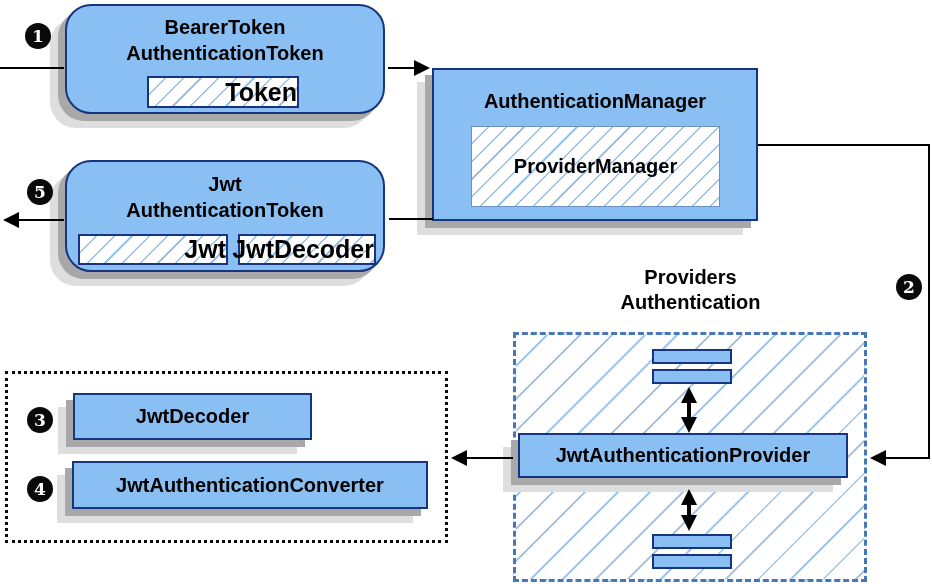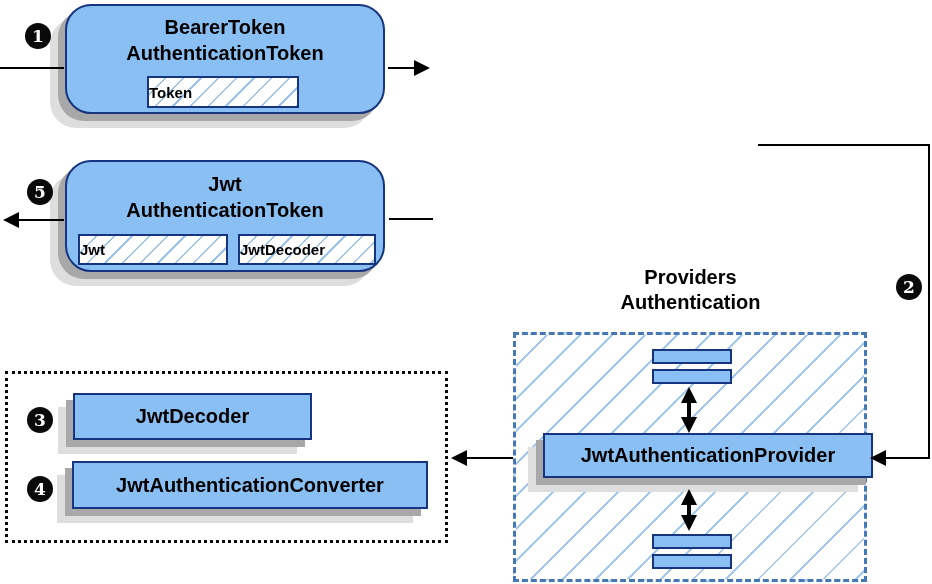--- a/index.html
+++ b/index.html
@@ -10,22 +10,22 @@
   
   .node{
     position:absolute;background:#89BFF2;border:2px solid #17347E;
     box-sizing:border-box;text-align:center;font-weight:bold;
   }
   .shadowed{box-shadow:-7px 7px 0 0 #a8a8a8,-15px 14px 0 0 #dedede;}
   .rounded{border-radius:26px;}
   .node .title{font-size:20px;line-height:26px;font-weight:bold;}
   .chip{
     position:absolute;background-color:#fff;border:2px solid #17347E;box-sizing:border-box;
-    display:flex;align-items:center;justify-content:flex-start;
-    font-size:15px;font-weight:bold;
+    display:flex;align-items:center;justify-content:flex-end;
+    font-size:25px;font-weight:bold;
   }
   .hatch-sm{
     background-image:repeating-linear-gradient(135deg,rgba(0,0,0,0) 0 11px,#9cc3ec 11px 12.5px);
   }
   .hatch-lg{
     background-image:repeating-linear-gradient(135deg,rgba(0,0,0,0) 0 21px,#a5c9ee 21px 23px);
   }
   .centered{display:flex;align-items:center;justify-content:center;}
   
   .bearer-node{left:65px;top:4px;width:320px;height:110px;padding-top:8px;}
@@ -47,21 +47,21 @@
   .providers-box{
     position:absolute;left:513px;top:332px;width:354px;height:250px;
     border:3px dashed #4678B8;box-sizing:border-box;background-color:#fff;
   }
   .bar{
     position:absolute;width:80px;height:15px;background:#89BFF2;
     border:2px solid #17347E;box-sizing:border-box;
   }
   .bar1{left:652px;top:349px;} .bar2{left:652px;top:369px;}
   .bar3{left:652px;top:534px;} .bar4{left:652px;top:554px;}
-  .jwtprov-node{left:543px;top:433px;width:330px;height:45px;font-size:20px;}
+  .jwtprov-node{left:518px;top:433px;width:330px;height:45px;font-size:20px;}
   .dotted-box{
     position:absolute;left:5px;top:371px;width:443px;height:172px;
     border:3px dotted #0a0a0a;box-sizing:border-box;background:#fff;
   }
   .decoder-node{left:73px;top:393px;width:239px;height:47px;font-size:20px;}
   .converter-node{left:72px;top:461px;width:356px;height:48px;font-size:20px;}
   
   .badge{
     position:absolute;width:26px;height:26px;border-radius:50%;
     background:#0a0a0a;color:#fff;display:flex;align-items:center;justify-content:center;
@@ -114,20 +114,26 @@
     <div class="title">Jwt</div>
     <div class="title">AuthenticationToken</div>
     <div class="chip jwt hatch-sm">
       <span>Jwt</span>
     </div>
     <div class="chip auth hatch-sm">
       <span>JwtDecoder</span>
     </div>
   </div>
 
+  <div class="node shadowed authmgr-node z6">
+    <div class="title">AuthenticationManager</div>
+    <div class="provider-mgr hatch-sm centered">
+      <span>ProviderManager</span>
+    </div>
+  </div>
 
   <div class="badge badge-1">
       <span>1</span>
     </div>
   <div class="badge badge-2">
       <span>2</span>
     </div>
   <div class="badge badge-3">
       <span>3</span>
     </div>

